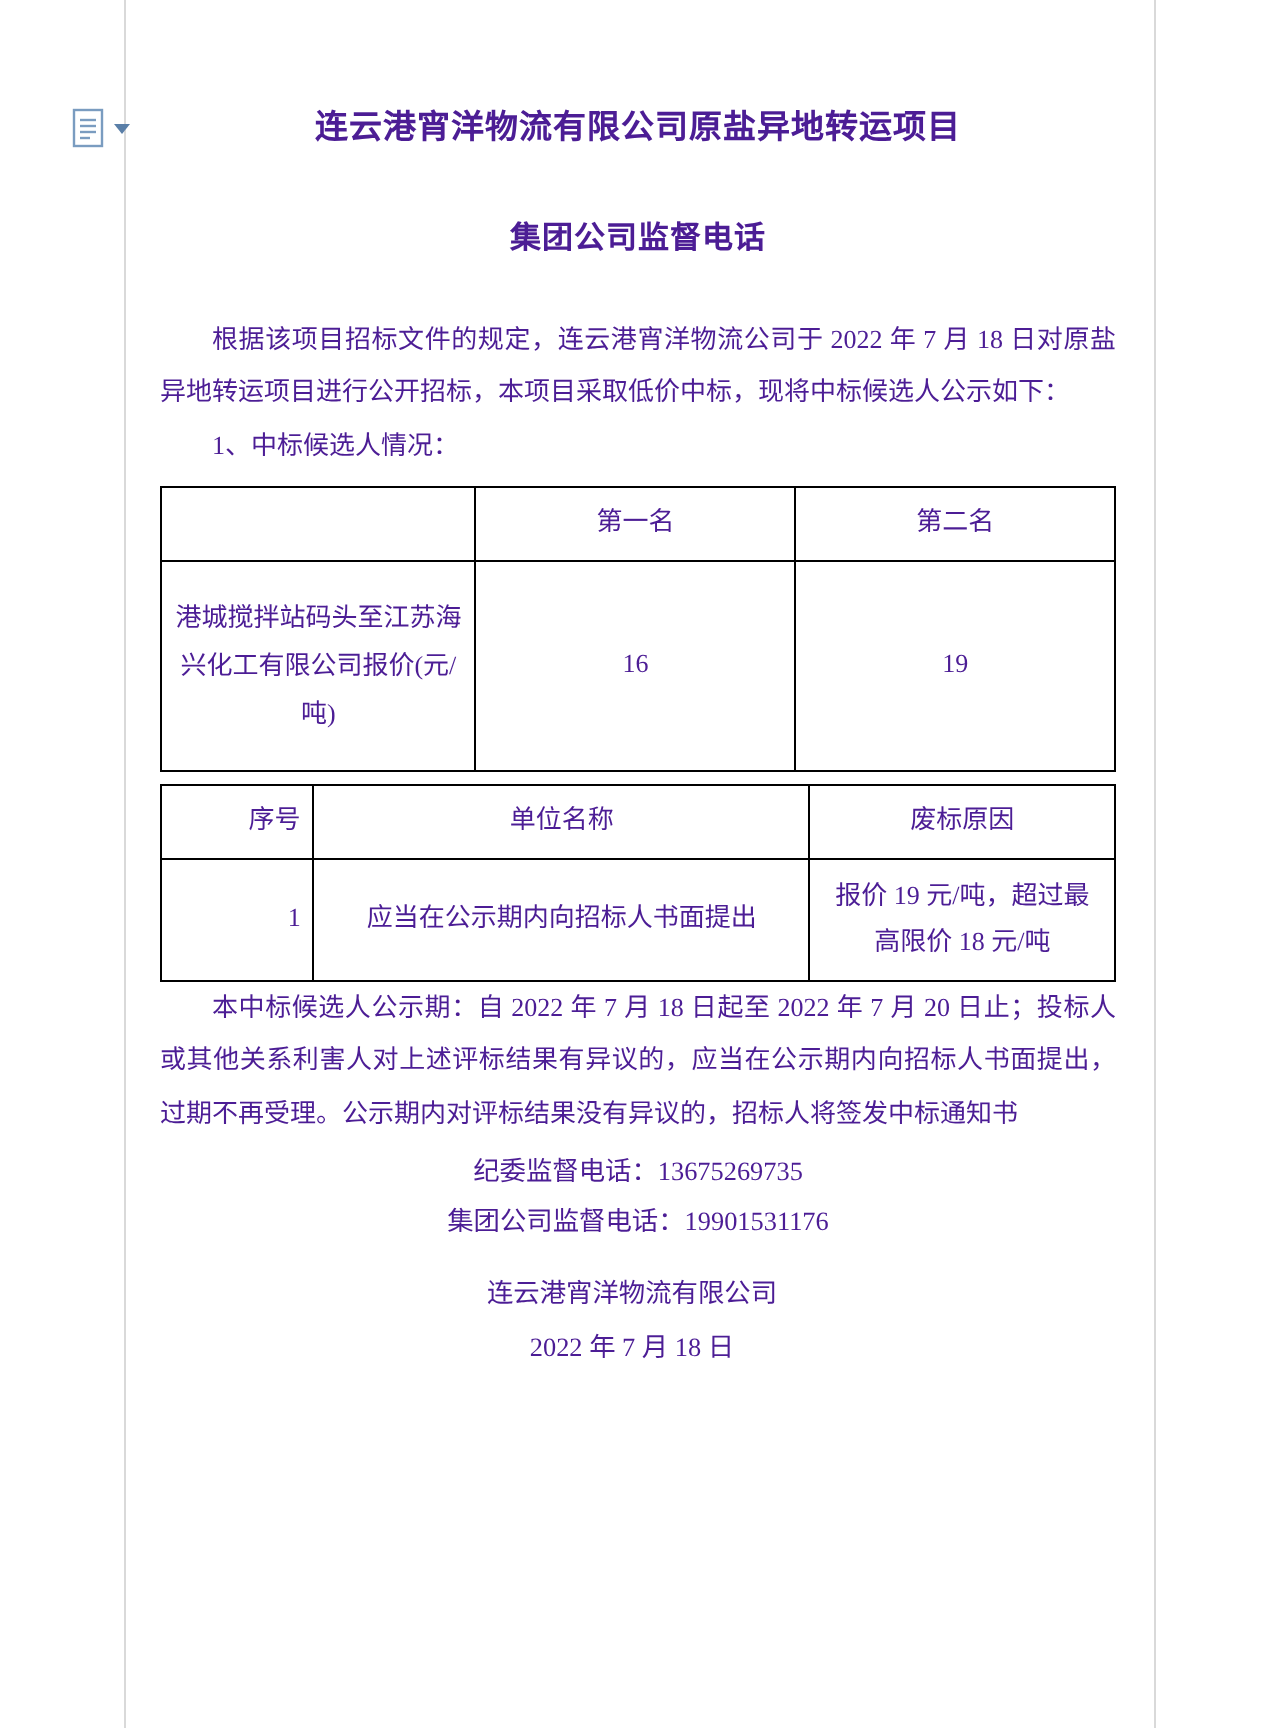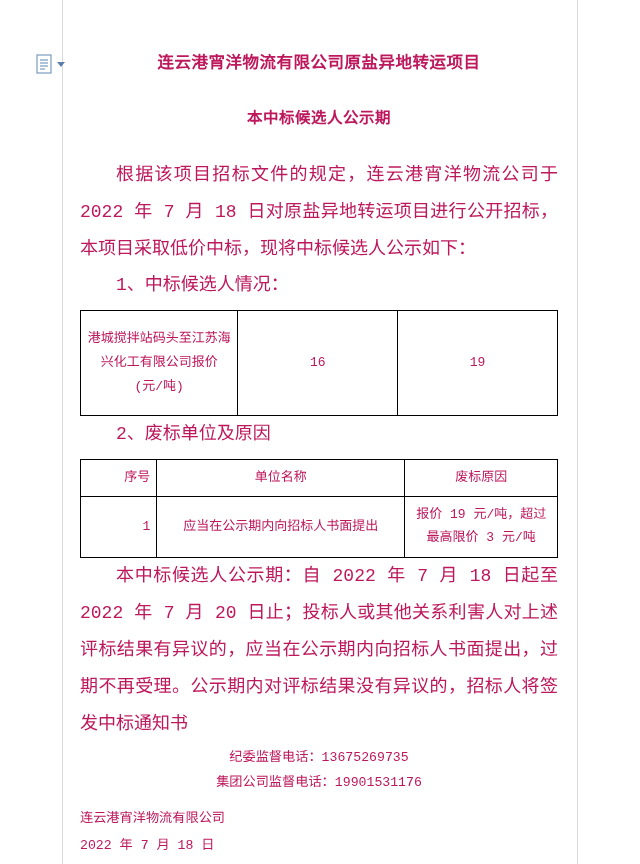--- a/index.html
+++ b/index.html
@@ -45,23 +45,22 @@
     border-right: 4px solid transparent;
     border-top: 5px solid #5a7fa8;
   }
 
   .content {
     position: absolute;
     left: 80px;
     top: 40px;
     width: 478px;
     font-size: 13.2px;
-    color: #be185d;
+    color: #4c1d95;
     line-height: 1.9;
-    font-family: Liberation Mono, monospace;
   }
 
   h1.title {
     font-size: 16.5px;
     font-weight: bold;
     text-align: center;
     margin: 8px 0 0 0;
     letter-spacing: 0.5px;
   }
   h2.subtitle {
@@ -70,21 +69,21 @@
     text-align: center;
     margin: 26px 0 0 0;
     letter-spacing: 0.5px;
   }
 
   p.para {
     margin: 0;
     text-indent: 2em;
     text-align: justify;
     line-height: 2.05;
-    font-size: 18px;
+    font-size: 13px;
   }
   p.first { margin-top: 22px; }
   p.tight { text-indent: 2em; margin: 0; }
 
   table.tbl {
     width: 100%;
     border-collapse: collapse;
     margin-top: 6px;
     font-size: 13px;
   }
@@ -105,21 +104,21 @@
   .t1 td.col2 { width: 33.5%; }
 
   .t2 td.c0 { width: 16%; text-align: right; }
   .t2 td.c1x { width: 52%; }
   .t2 td.c2 { width: 32%; }
 
   .afterlist { margin-top: 8px; }
 
   .sign {
     margin-top: 10px;
-    text-align: left;
+    text-align: center;
     line-height: 2.0;
     padding-right: 6px;
   }
   .phone-block { margin-top: 2px; }
   .phone-block p { text-indent: 0; margin: 0; line-height: 1.95; text-align: center; }
 </style>
 </head>
 <body>
 
 <div class="page">
@@ -136,49 +135,53 @@
         <line x1="4" y1="12" x2="12" y2="12" stroke="#7a9cc0" stroke-width="1.2"></line>
         <line x1="4" y1="15" x2="9" y2="15" stroke="#7a9cc0" stroke-width="1.2"></line>
       </svg>
     </span>
     <span class="caret"></span>
   </div>
 
   <div class="content">
 
     <h1 class="title">连云港宵洋物流有限公司原盐异地转运项目</h1>
-    <h2 class="subtitle">本中标候选人公示期</h2>
+    <h2 class="subtitle">集团公司监督电话</h2>
 
     <p class="para first">根据该项目招标文件的规定，连云港宵洋物流公司于 2022 年 7 月 18 日对原盐异地转运项目进行公开招标，本项目采取低价中标，现将中标候选人公示如下：</p>
 
     <p class="para tight">1、中标候选人情况：</p>
 
     <table class="tbl t1">
       <tbody>
         <tr>
+          <td class="col0 c1"></td>
+          <td class="col1 c1">第一名</td>
+          <td class="col2 c1">第二名</td>
+        </tr>
+        <tr>
           <td class="col0 left-cell" style="height:96px">港城搅拌站码头至江苏海兴化工有限公司报价(元/吨)</td>
           <td class="col1">16</td>
           <td class="col2">19</td>
         </tr>
       </tbody>
     </table>
 
-    <p class="para tight afterlist">2、废标单位及原因</p>
 
     <table class="tbl t2">
       <tbody>
         <tr>
           <td class="c0 c1">序号</td>
           <td class="c1x c1">单位名称</td>
           <td class="c2 c1">废标原因</td>
         </tr>
         <tr>
           <td class="c0" style="height:52px">1</td>
           <td class="c1x">应当在公示期内向招标人书面提出</td>
-          <td class="c2">报价 19 元/吨，超过最高限价 3 元/吨</td>
+          <td class="c2">报价 19 元/吨，超过最高限价 18 元/吨</td>
         </tr>
       </tbody>
     </table>
 
 
     <p class="para">本中标候选人公示期：自 2022 年 7 月 18 日起至 2022 年 7 月 20 日止；投标人或其他关系利害人对上述评标结果有异议的，应当在公示期内向招标人书面提出，过期不再受理。公示期内对评标结果没有异议的，招标人将签发中标通知书</p>
 
     <div class="phone-block">
       <p>纪委监督电话：13675269735</p>
       <p>集团公司监督电话：19901531176</p>

